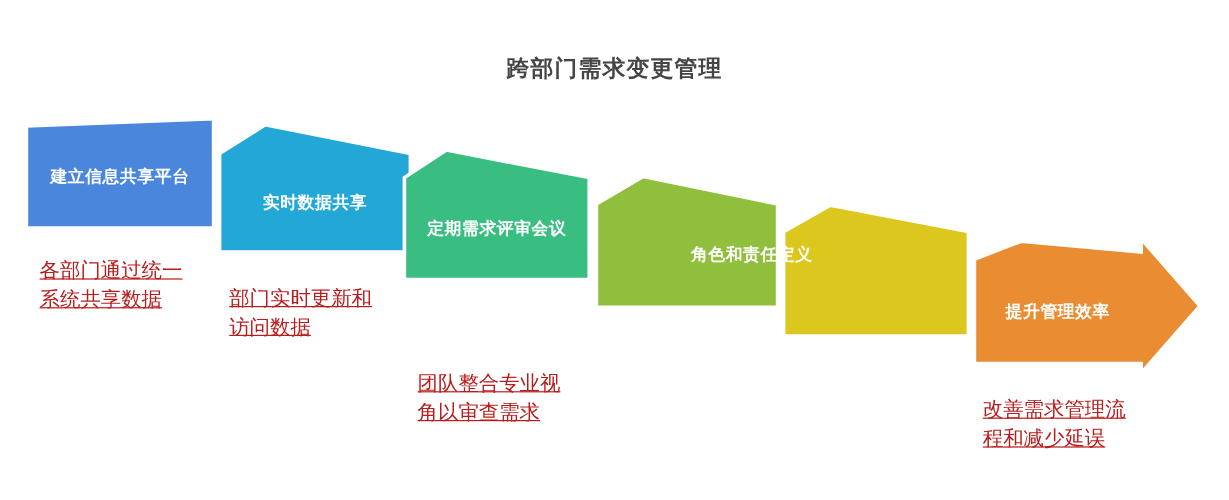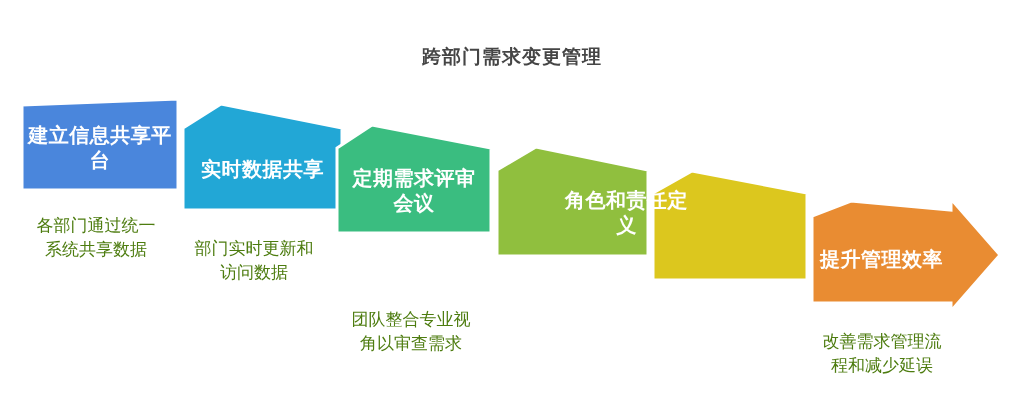--- a/index.html
+++ b/index.html
@@ -9,26 +9,26 @@
     overflow:hidden;
   }
   .stage{position:absolute;inset:0;width:1024px;height:352px;}
   svg.shapes{position:absolute;left:0;top:0;}
   .title{
     position:absolute;left:0;top:44px;width:1024px;text-align:center;
     font-size:19px;font-weight:bold;color:#454545;letter-spacing:1px;
   }
   .step-label{
     position:absolute;display:flex;align-items:center;justify-content:center;
-    text-align:center;color:#ffffff;font-size:20px;font-weight:bold;
+    text-align:center;color:#ffffff;font-size:14px;font-weight:bold;
     line-height:1.25;padding:0 6px;box-sizing:border-box;letter-spacing:0.5px;
   }
   .step-desc{
-    position:absolute;width:126px;color:#4d7c0f;font-size:17px;
-    line-height:1.4;text-align:center;
+    position:absolute;width:126px;color:#b91c1c;font-size:17px;
+    line-height:1.4;text-align:left;text-decoration:underline;
   }
   
   .lbl-1{left:22px;top:105px;width:156px;height:85px;}
   .lbl-2{left:183px;top:128px;width:159px;height:82px;}
   .lbl-3{left:337px;top:148px;width:154px;height:85px;}
   .lbl-4{left:515px;top:170px;width:151px;height:86px;margin-left:36px;}
   .lbl-5{left:653px;top:193px;width:154px;height:87px;}
   .lbl-6{left:812px;top:216px;width:139px;height:87px;}
   .dsc-1{left:33px;top:214px;}
   .dsc-2{left:191px;top:237px;}

